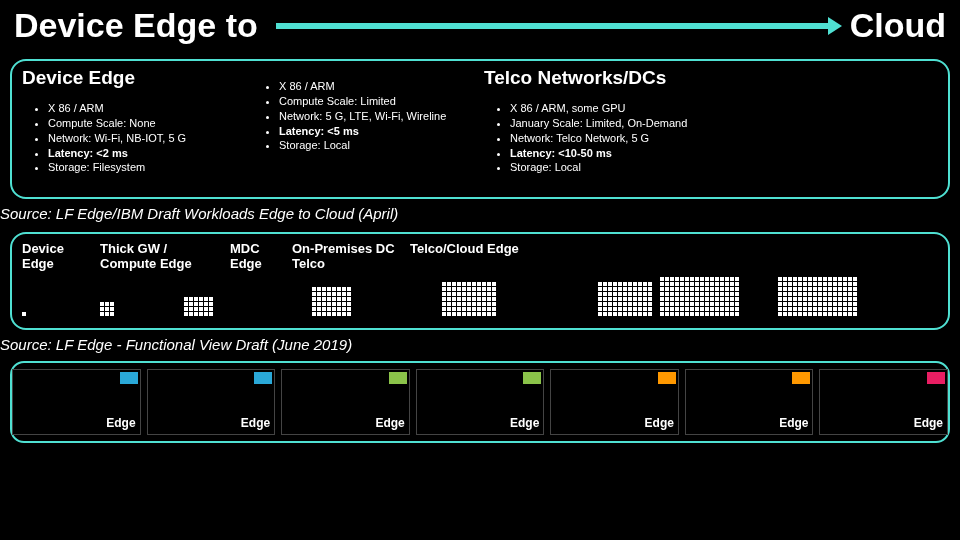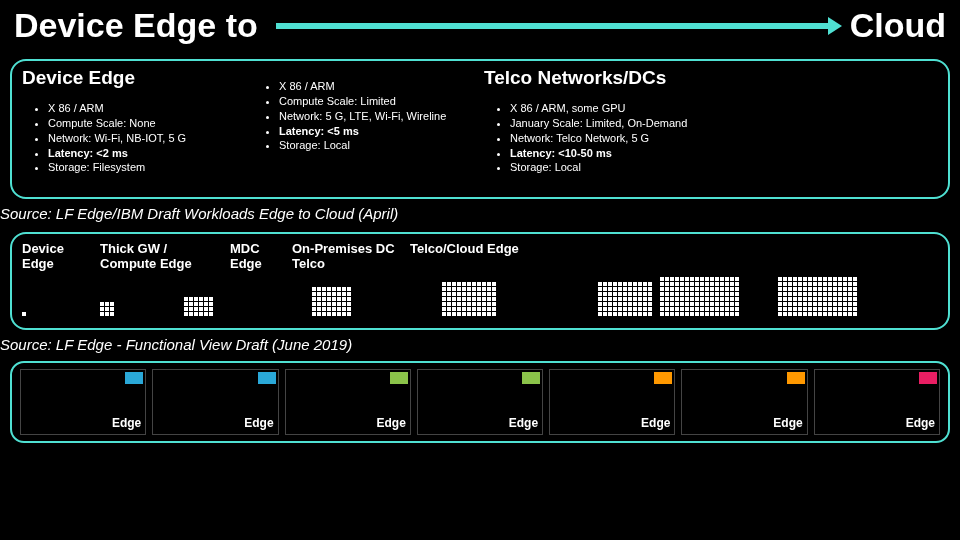--- a/index.html
+++ b/index.html
@@ -20,21 +20,21 @@
 
   .box2{margin:10px 10px 4px 10px;border:2px solid #4fe0d2;border-radius:16px;padding:8px 10px 12px 10px}
   .row-labels{display:flex;gap:6px;font-size:13px;font-weight:700;color:#fff;margin-bottom:6px}
   .row-labels div{line-height:1.1}
   .row-icons{display:flex;gap:6px;align-items:flex-end}
   .row-icons .slot{display:flex;align-items:flex-end}
 
   .grid{display:grid;gap:1px;background:transparent}
   .grid span{width:4px;height:4px;background:#fff;display:block}
 
-  .box3{margin:8px 10px 0 10px;border:2px solid #4fe0d2;border-radius:14px;padding:6px 8px;display:flex;gap:6px}
+  .box3{margin:8px 10px 0 10px;border:2px solid #4fe0d2;border-radius:14px;padding:6px 0;display:flex;gap:6px}
   .tile{flex:1;border:1px solid #444;height:64px;position:relative;font-size:6px;color:#ddd;overflow:hidden}
   .tile .edge{position:absolute;bottom:4px;right:4px;font-size:12px;font-weight:700;color:#fff}
   .swatch{position:absolute;width:18px;height:12px}
 </style>
 </head>
 <body>
 
 <div class="title-row">
   <div class="title-left">Device Edge to</div>
   <div class="title-arrow"></div>

